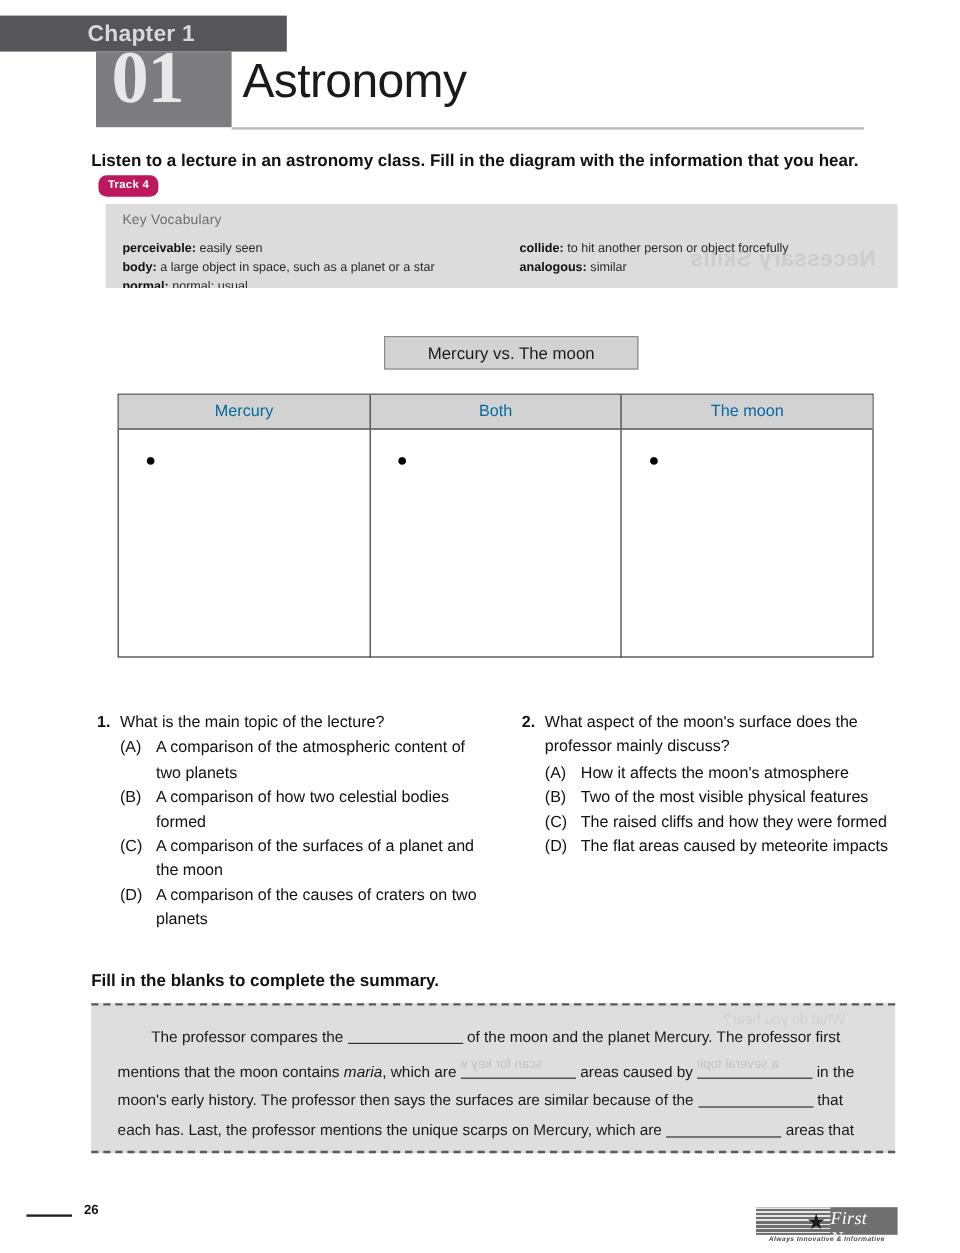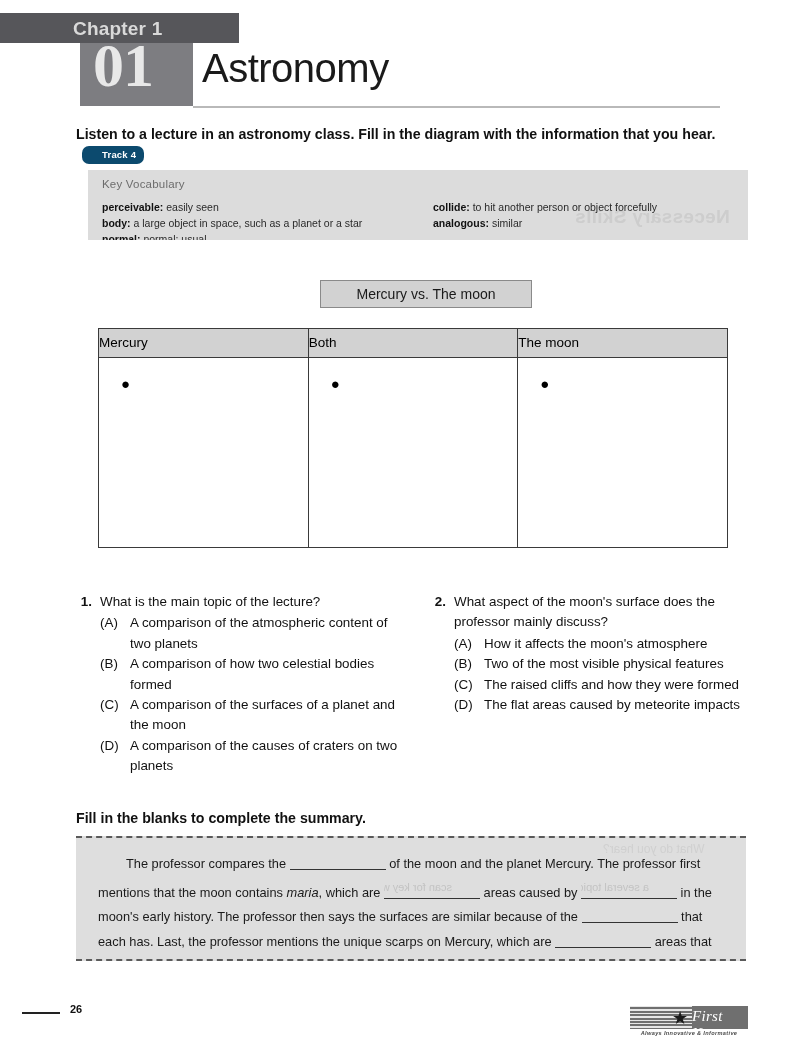--- a/index.html
+++ b/index.html
@@ -79,25 +79,25 @@
     position: absolute;
     left: 76px; top: 124px;
     width: 660px;
     font-size: 14.2px;
     font-weight: bold;
     line-height: 1.45;
     color: #111;
   }
   #track-badge {
     display: inline-block;
-    background: #0c4a6e;
+    background: #be185d;
     color: #fff;
     font-size: 9.5px;
     font-weight: bold;
-    padding: 2px 8px 3px 20px;
+    padding: 2px 8px 3px 8px;
     border-radius: 7px;
     vertical-align: 2px;
     margin-left: 6px;
     letter-spacing: .2px;
   }
 
   
   #vocab-box {
     position: absolute;
     left: 88px; top: 170px;
@@ -158,21 +158,22 @@
   }
   .diagram-header-row {
     display: flex;
     height: 28px;
     background: #d2d2d2;
     border-bottom: 1px solid #3a3a3a;
   }
   .diagram-header-cell {
     flex: 1 1 0;
     font-size: 13.5px;
-    color: #000000;
+    color: #0369a1;
+    text-align: center;
     line-height: 27px;
     border-right: 1px solid #3a3a3a;
     box-sizing: border-box;
   }
   .diagram-header-cell:last-child { border-right: none; }
   .diagram-body-row {
     display: flex;
     height: 190px;
   }
   .diagram-body-cell {

